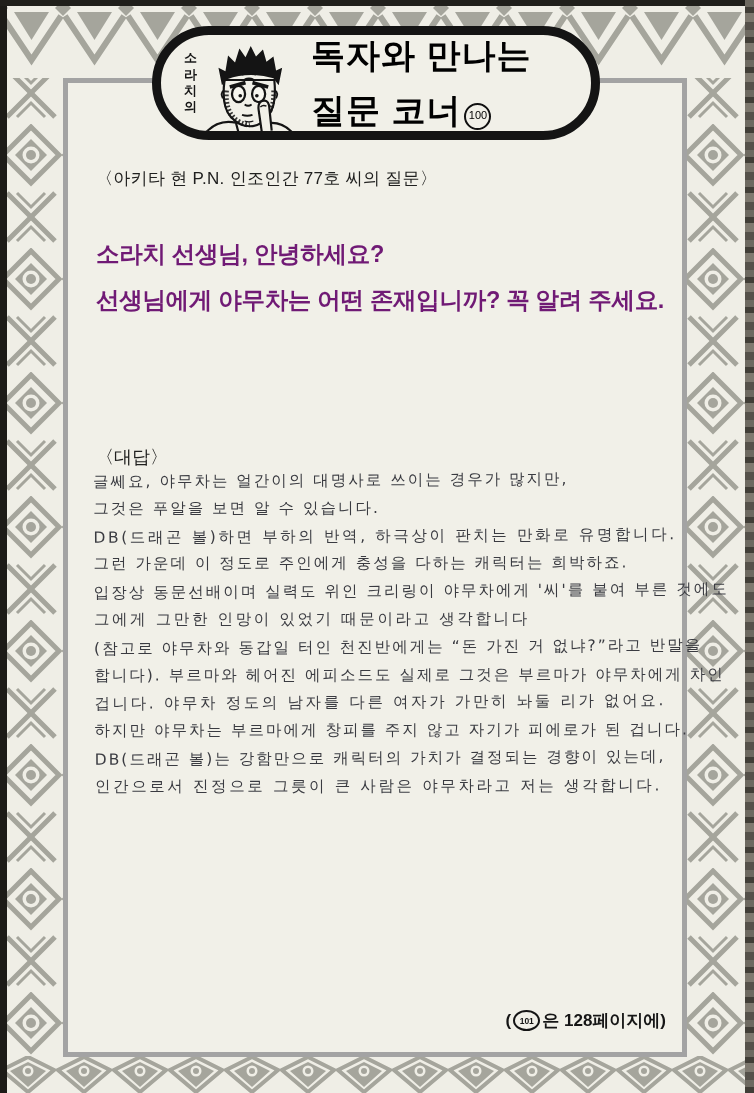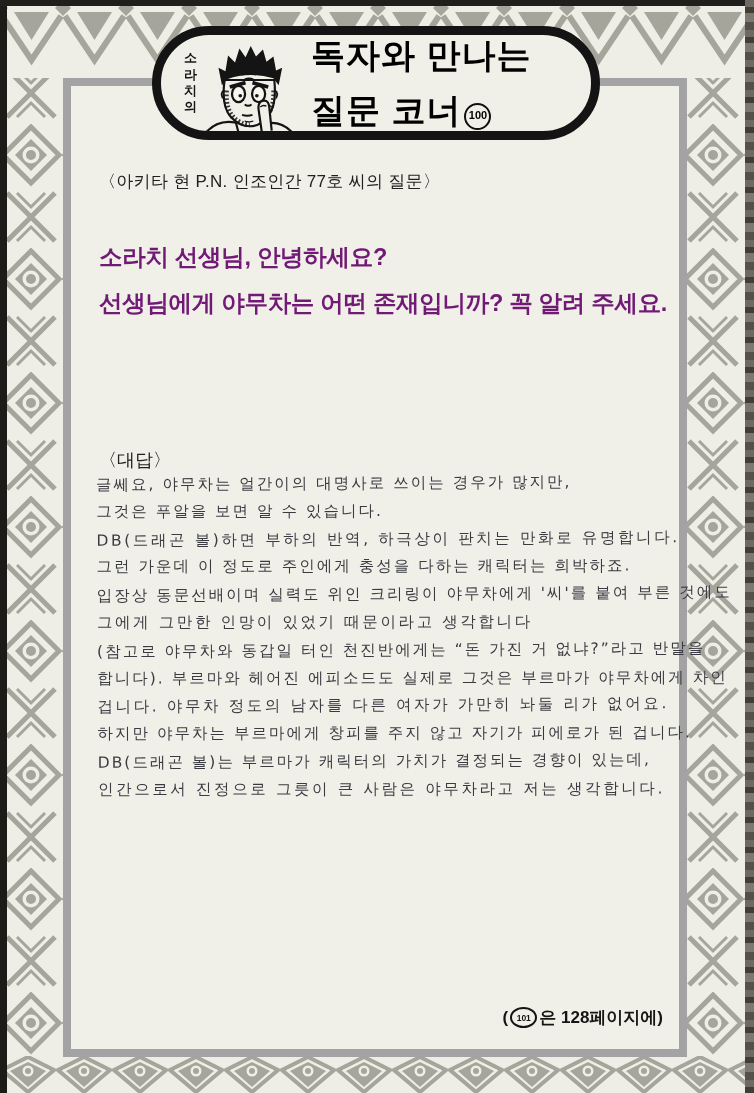--- a/index.html
+++ b/index.html
@@ -18,42 +18,42 @@
 
   
   .edge-left{position:absolute;left:0;top:0;width:7px;height:1093px;background:#1c1b17;z-index:6;}
   .edge-top{position:absolute;left:0;top:0;width:754px;height:6px;background:#201f1b;z-index:6;}
   .edge-right{position:absolute;right:0;top:0;width:9px;height:1093px;z-index:6;
     background:repeating-linear-gradient(180deg,#6e6a61 0 7px,#413e37 7px 13px,#7d786e 13px 22px,#55514a 22px 30px);}
 
   
   .content-box{
     position:absolute;left:63px;top:78px;width:624px;height:979px;
-    background:#f1f0e8;border:8px solid #a3a3a3;box-sizing:border-box;z-index:3;
+    background:#f1f0e8;border:5px solid #a3a3a3;box-sizing:border-box;z-index:3;
   }
 
   
   .header-oval{
     position:absolute;left:152px;top:26px;width:448px;height:114px;
     background:#f1f0e8;border:9px solid #141414;border-radius:62px;
     box-sizing:border-box;z-index:4;display:flex;align-items:center;
     padding-left:20px;overflow:hidden;
   }
   .author-vertical{
     writing-mode:vertical-rl;text-orientation:upright;
     font-size:13px;font-weight:bold;letter-spacing:3px;color:#161616;
     height:80px;flex:none;
   }
   .face-wrap{flex:none;width:96px;height:100px;margin-left:2px;margin-top:8px;}
   .header-title{margin-left:14px;line-height:1.22;white-space:nowrap;}
   .title-line{font-size:34px;font-weight:bold;letter-spacing:1px;color:#000000;}
   .badge{
     display:inline-flex;align-items:center;justify-content:center;
     width:27px;height:27px;border:2.5px solid #101010;border-radius:50%;
-    font-size:11px;font-weight:bold;letter-spacing:0;vertical-align:2px;margin-left:3px;
+    font-size:11px;font-weight:normal;letter-spacing:0;vertical-align:2px;margin-left:3px;
     box-sizing:border-box;background:#f1f0e8;margin-top:26px;
   }
 
   
   .attribution{position:absolute;left:28px;top:84px;font-size:17px;color:#20201f;letter-spacing:0.3px;}
   .question{position:absolute;left:28px;top:148px;font-size:23.5px;font-weight:bold;
     line-height:46px;color:#701a75;letter-spacing:-0.3px;white-space:nowrap;}
   .answer-label{position:absolute;left:28px;top:340px;font-size:18px;color:#20201f;margin-top:22px;}
 
   .answer{
@@ -142,21 +142,21 @@
       <div class="line">글쎄요, 야무차는 얼간이의 대명사로 쓰이는 경우가 많지만,</div>
       <div class="line">그것은 푸알을 보면 알 수 있습니다.</div>
       <div class="line">DB(드래곤 볼)하면 부하의 반역, 하극상이 판치는 만화로 유명합니다.</div>
       <div class="line">그런 가운데 이 정도로 주인에게 충성을 다하는 캐릭터는 희박하죠.</div>
       <div class="line">입장상 동문선배이며 실력도 위인 크리링이 야무차에게 '씨'를 붙여 부른 것에도</div>
       <div class="line">그에게 그만한 인망이 있었기 때문이라고 생각합니다</div>
       <div class="line">(참고로 야무차와 동갑일 터인 천진반에게는 “돈 가진 거 없냐?”라고 반말을</div>
       <div class="line">합니다). 부르마와 헤어진 에피소드도 실제로 그것은 부르마가 야무차에게 차인</div>
       <div class="line">겁니다. 야무차 정도의 남자를 다른 여자가 가만히 놔둘 리가 없어요.</div>
       <div class="line">하지만 야무차는 부르마에게 창피를 주지 않고 자기가 피에로가 된 겁니다.</div>
-      <div class="line">DB(드래곤 볼)는 부르마가 캐릭터의 가치가 결정되는 경향이 있는데,</div>
+      <div class="line">DB(드래곤 볼)는 강함만으로 캐릭터의 가치가 결정되는 경향이 있는데,</div>
       <div class="line">인간으로서 진정으로 그릇이 큰 사람은 야무차라고 저는 생각합니다.</div>
     </div>
 
     <div class="footer-note">
       <span>(</span>
       <span class="badge-small">101</span>
       <span>은 128페이지에)</span>
     </div>
   </div>
 

